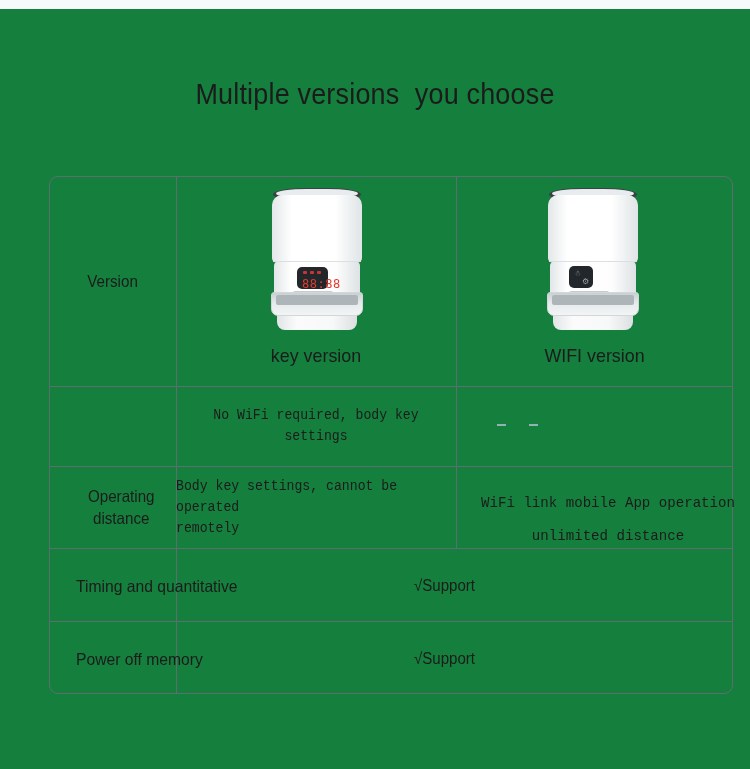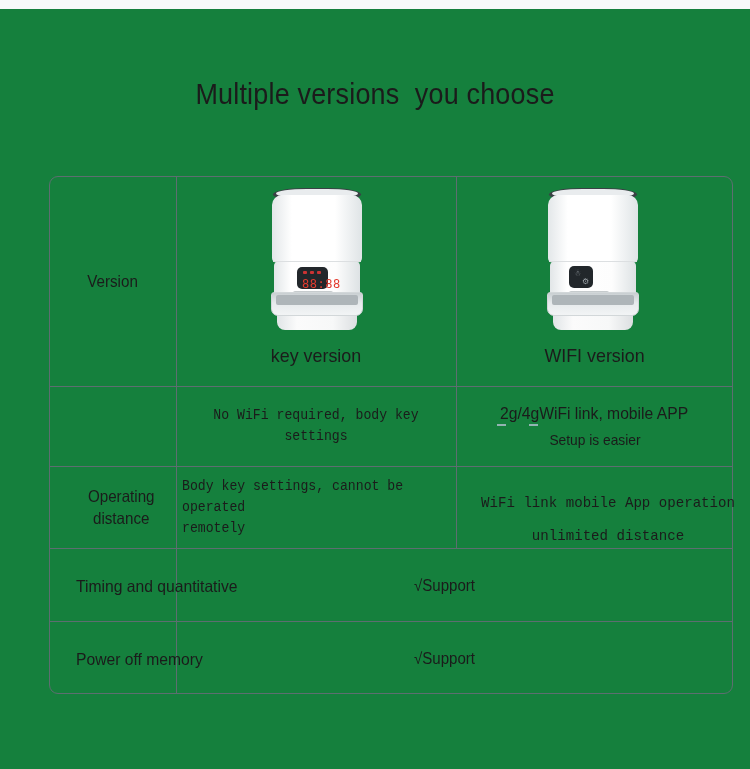--- a/index.html
+++ b/index.html
@@ -289,33 +289,29 @@
       <div class="bowl-inner"></div>
     </div>
 
     <div class="version-name" style="left:406px; top:168px; width:277px;">WIFI version</div>
 
 
     <div class="cell val-cell center-text" style="left:126px; top:209px; width:280px; height:80px;">
       <span class="v">No WiFi required, body key settings</span>
     </div>
 
-    <div class="cell center-text" style="left:406px; top:209px; width:277px; height:80px; flex-direction:column; justify-content:center;">
-      <span class="big-line" style="transform:scaleX(0.95);">2g/4gWiFi link, mobile APP</span>
-      <span class="sub-line" style="margin-top:9px; transform:scaleX(0.95);">Setup is easier</span>
-    </div>
     <div class="ghost-dash" style="left:447px; top:247px;"></div>
     <div class="ghost-dash" style="left:479px; top:247px;"></div>
 
     <div class="cell label-cell center-text" style="left:8px; top:289px; width:126px; height:82px;">
       <span class="lbl">Operating
 distance</span>
     </div>
 
-    <div class="cell val-cell left-text" style="left:126px; top:289px; width:280px; height:82px; padding-left:6px; flex-direction:column; align-items:flex-start; justify-content:center;">
+    <div class="cell val-cell left-text" style="left:126px; top:289px; width:280px; height:82px; padding-left:0; flex-direction:column; align-items:flex-start; justify-content:center;">
       <span class="v">Body key settings, cannot be operated</span>
       <span class="v">remotely</span>
     </div>
 
     <div class="cell val-cell center-text" style="left:406px; top:289px; width:304px; height:82px; flex-direction:column; justify-content:flex-end;">
       <span class="v" style="font-size:15px;">WiFi link mobile App operation</span>
       <span class="v" style="font-size:15px; margin-top:10px;">unlimited distance</span>
     </div>
 
     <div class="overflow-label" style="left:26px; top:400px;">Timing and quantitative</div>

